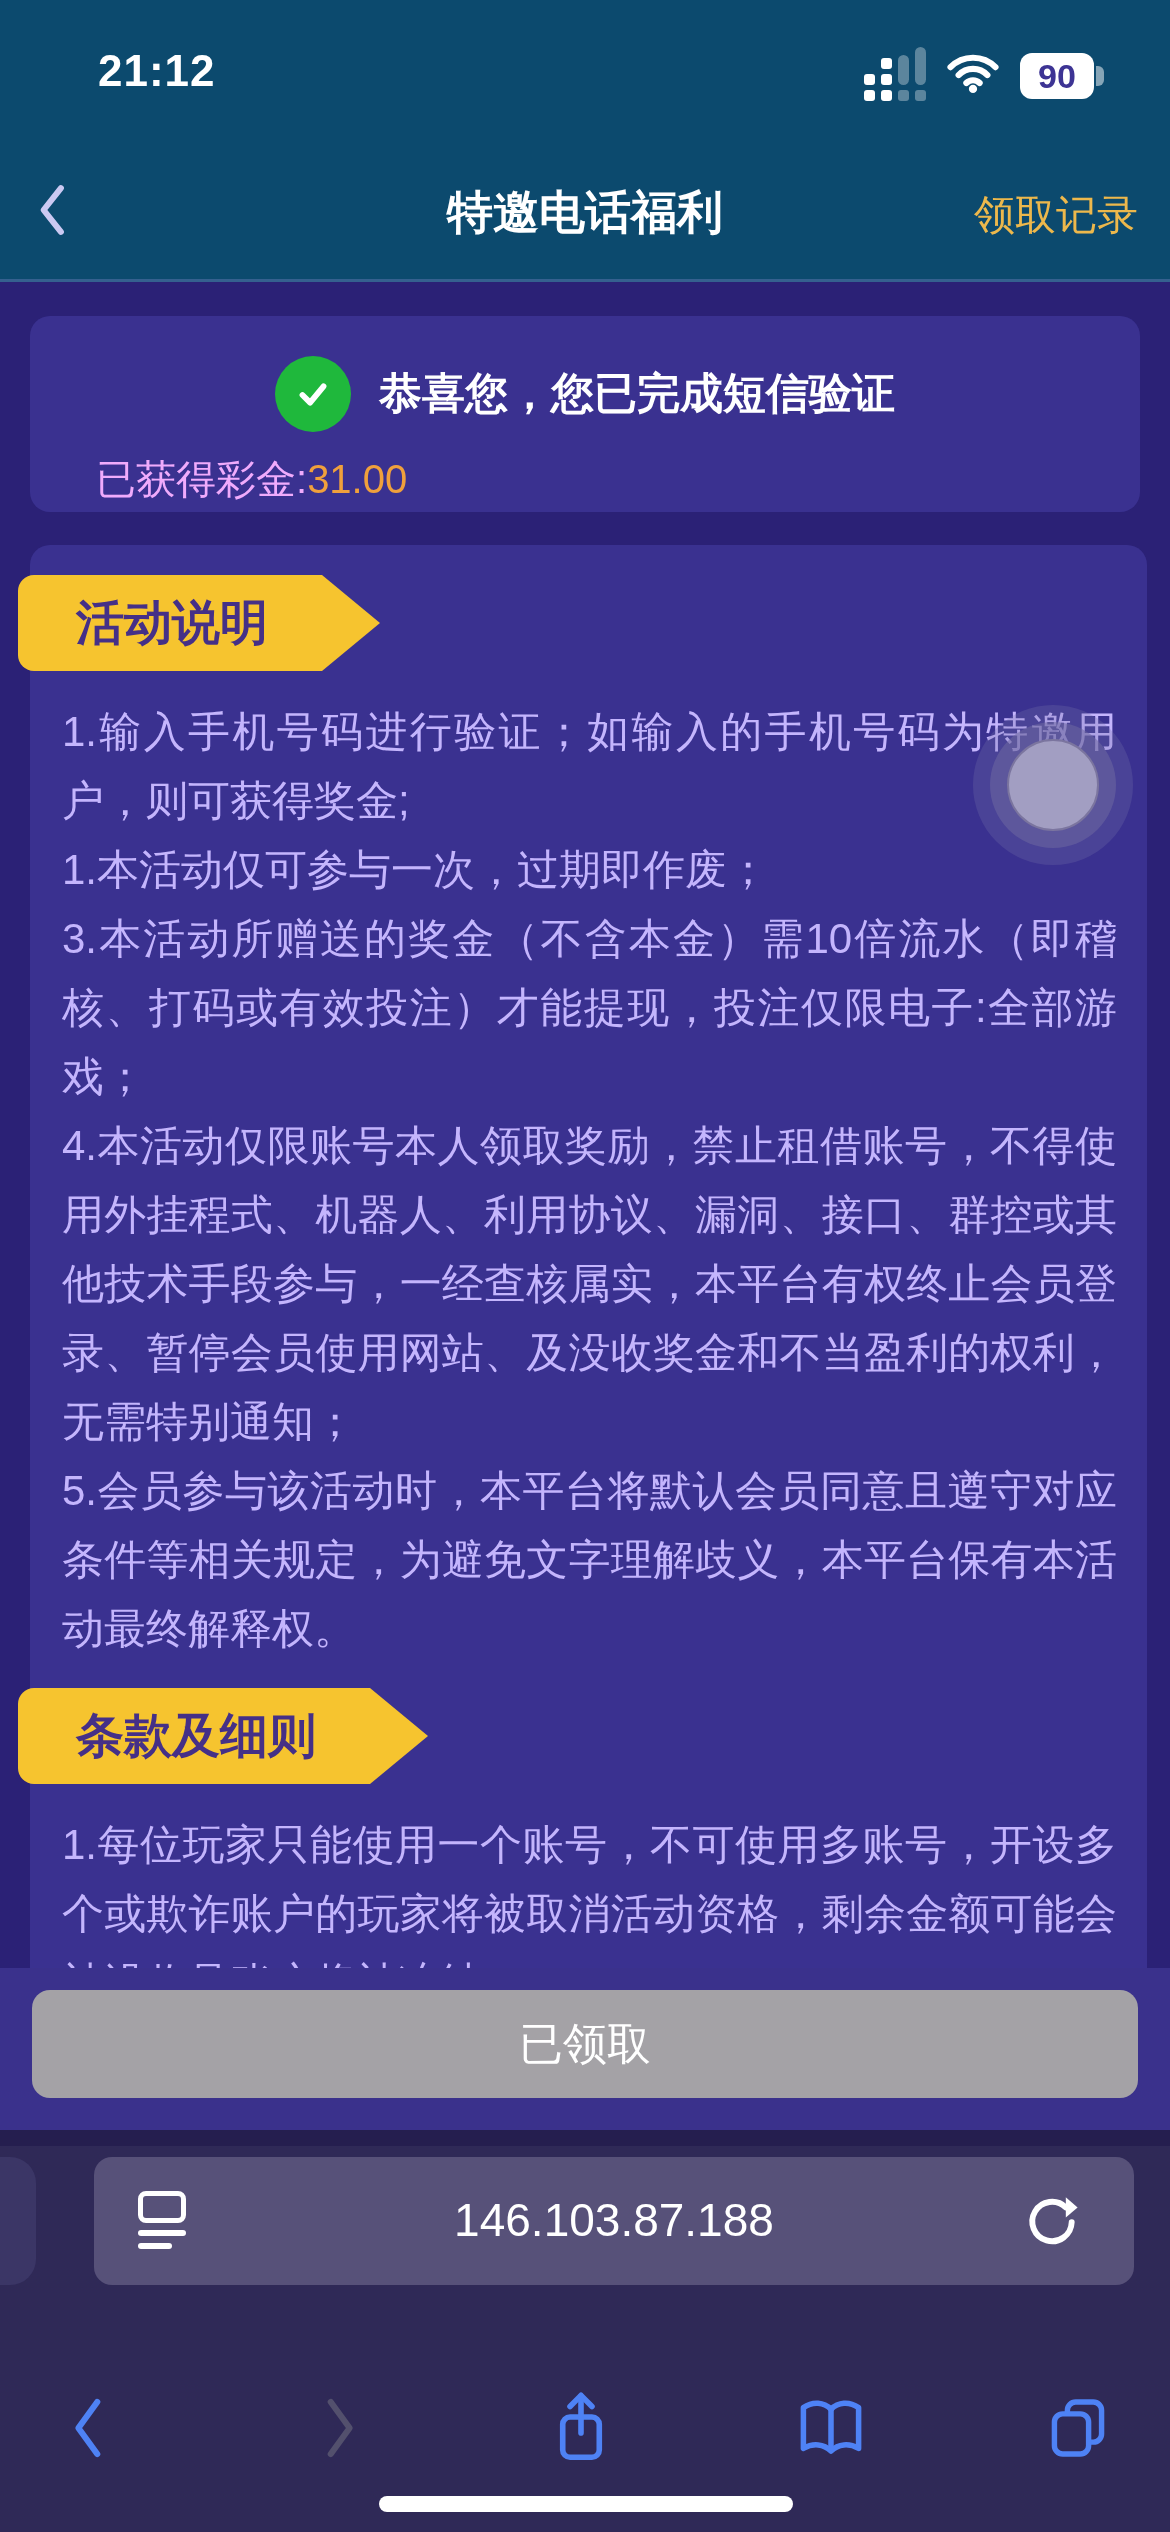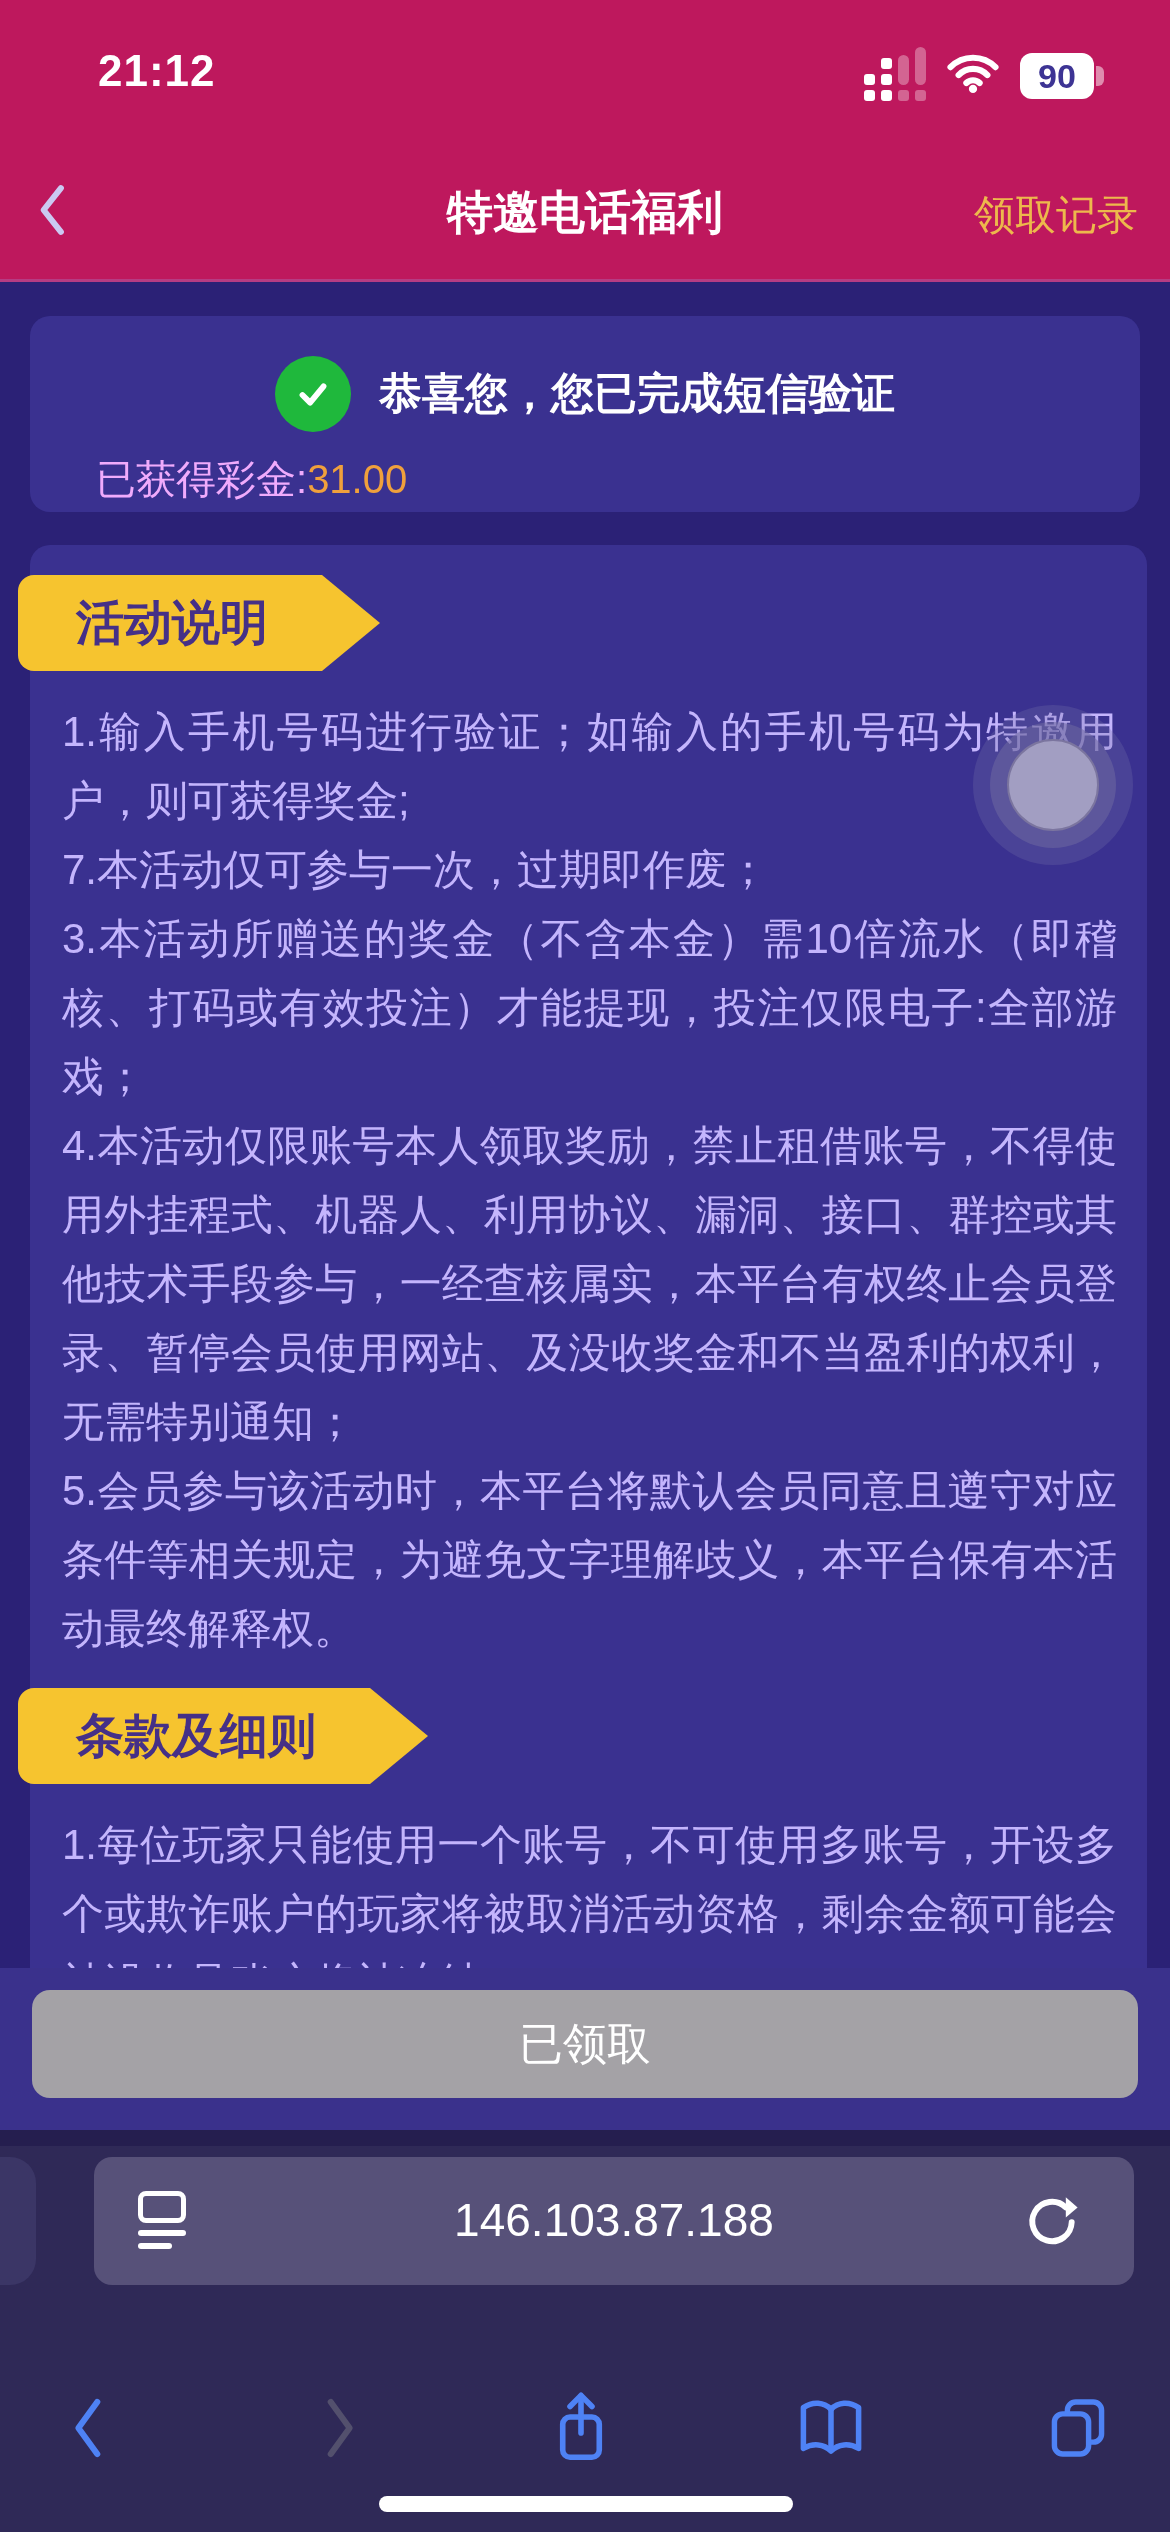--- a/index.html
+++ b/index.html
@@ -1,20 +1,20 @@
 <!DOCTYPE html>
 <html><head>
 <meta charset="utf-8">
 <style>
   html,body{margin:0;padding:0;background:#1c1547;}
   *{box-sizing:border-box;font-family:"Liberation Sans",sans-serif;}
   .phone{position:relative;width:1170px;height:2532px;background:#2B2176;overflow:hidden;margin:0 auto;}
 
   
-  .statusnav{position:absolute;top:0;left:0;width:100%;height:282px;background:#be185d;
+  .statusnav{position:absolute;top:0;left:0;width:100%;height:282px;background:#0c4a6e;
              box-shadow:inset 0 -3px 0 rgba(160,155,230,.28);z-index:3;}
   .time{position:absolute;left:98px;top:46px;font-size:44px;font-weight:bold;color:#fff;letter-spacing:1px;}
   .status-icons{position:absolute;right:76px;top:50px;display:flex;align-items:center;gap:20px;height:52px;}
   .signal{display:flex;align-items:flex-end;gap:6px;height:50px;}
   .sig-col{display:flex;flex-direction:column-reverse;gap:5px;align-items:center;}
   .sig-dot{width:11px;height:11px;border-radius:3px;}
   .sig-bar{width:11px;border-radius:6px;}
   .sig-on{background:#fff;}
   .sig-off{background:rgba(255,255,255,.33);}
   .battery{position:relative;width:74px;height:46px;background:#fff;border-radius:12px;
@@ -144,21 +144,21 @@
     </div>
     <div class="bonus-line">
       <span class="bonus-label">已获得彩金:</span><span class="bonus-amount">31.00</span>
     </div>
   </div>
 
   <div class="rules-card">
     <div class="badge badge-1">活动说明</div>
     <div class="rule-text">
       <p>1.输入手机号码进行验证；如输入的手机号码为特邀用户，则可获得奖金;</p>
-      <p>7.本活动仅可参与一次，过期即作废；</p>
+      <p>1.本活动仅可参与一次，过期即作废；</p>
       <p>3.本活动所赠送的奖金（不含本金）需10倍流水（即稽核、打码或有效投注）才能提现，投注仅限电子:全部游戏；</p>
       <p>4.本活动仅限账号本人领取奖励，禁止租借账号，不得使用外挂程式、机器人、利用协议、漏洞、接口、群控或其他技术手段参与，一经查核属实，本平台有权终止会员登录、暂停会员使用网站、及没收奖金和不当盈利的权利，无需特别通知；</p>
       <p>5.会员参与该活动时，本平台将默认会员同意且遵守对应条件等相关规定，为避免文字理解歧义，本平台保有本活动最终解释权。</p>
     </div>
     <div class="badge badge-2">条款及细则</div>
     <div class="rule-text">
       <p>1.每位玩家只能使用一个账号，不可使用多账号，开设多个或欺诈账户的玩家将被取消活动资格，剩余金额可能会被没收且账户将被冻结</p>
       <p>2.本站保留自行决定修改、变更、终止、取消、拒绝或取消此优惠活动的权利</p>
     </div>
   </div>

